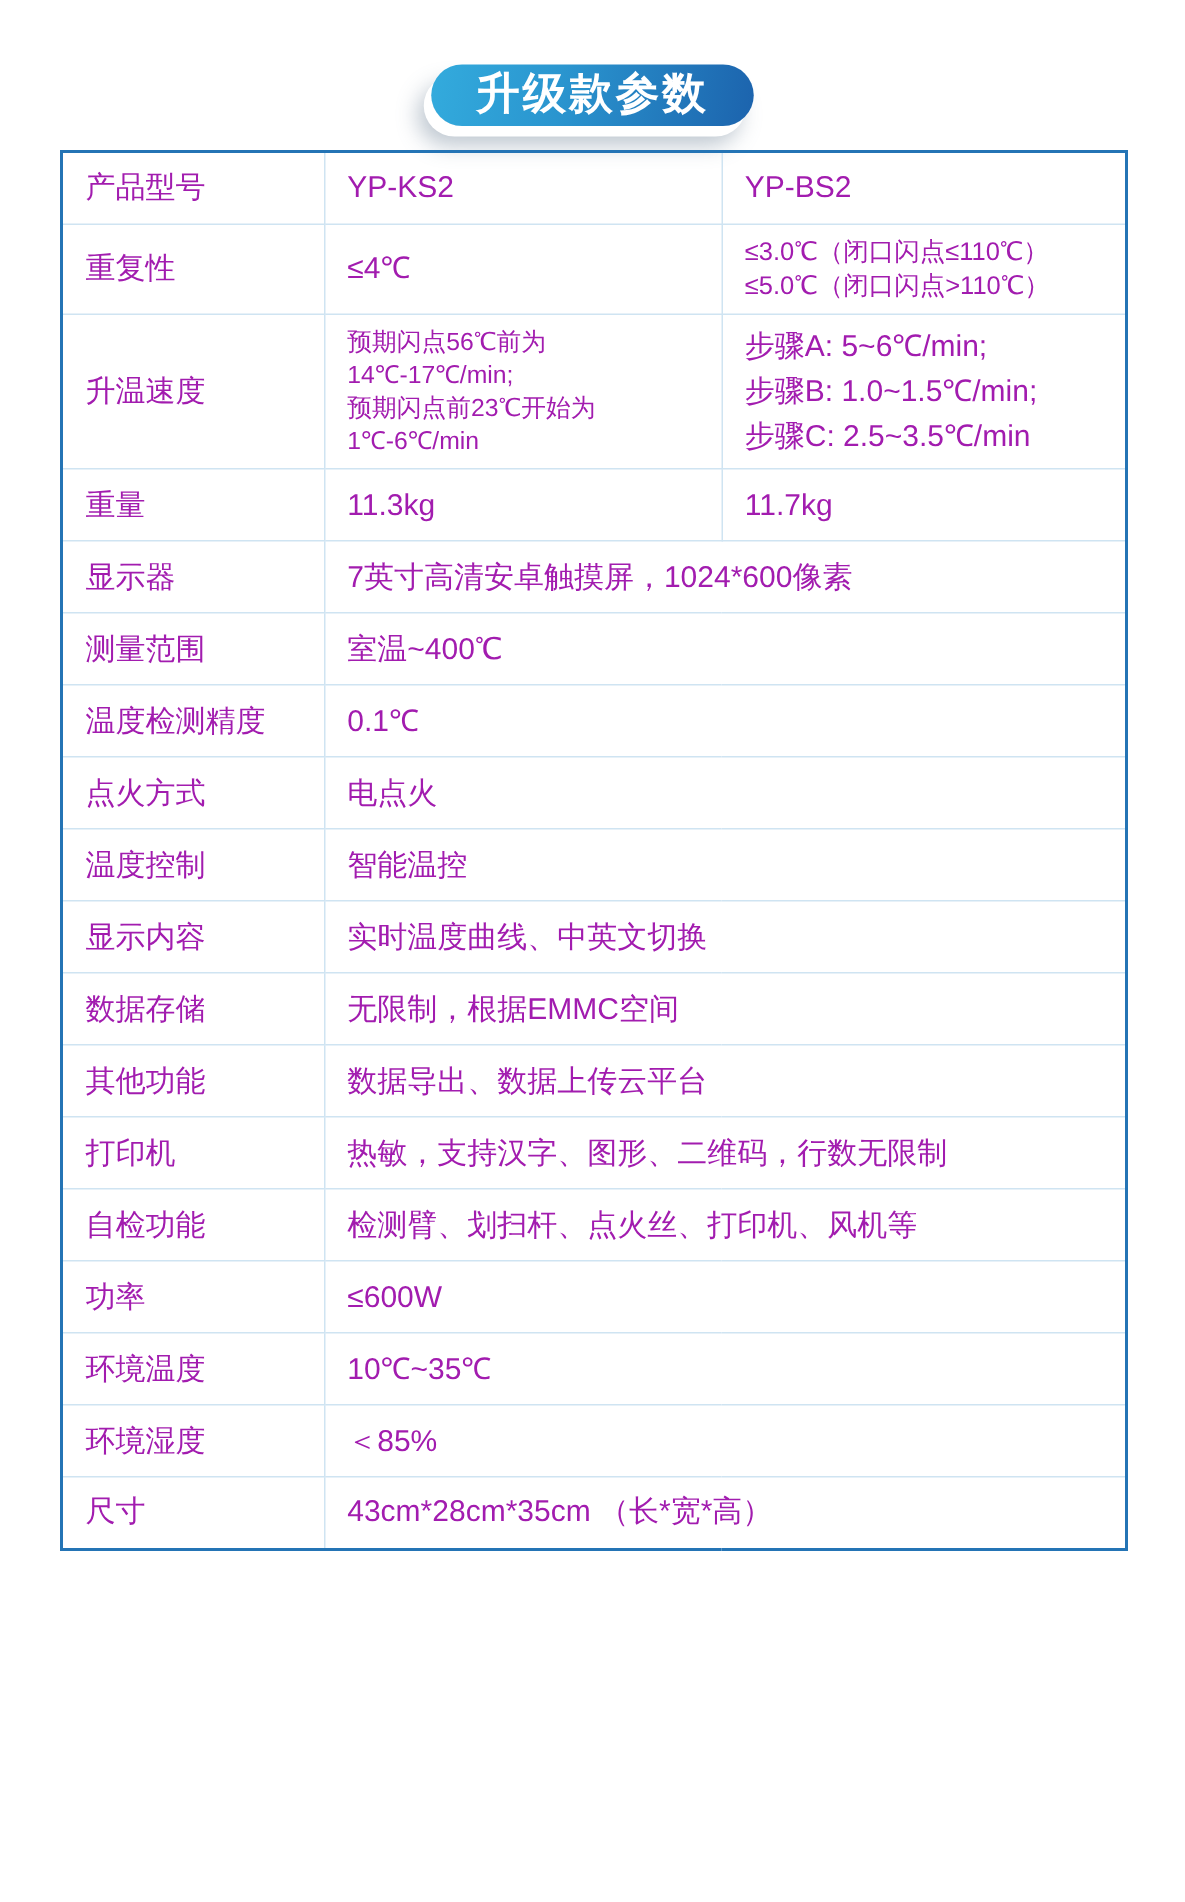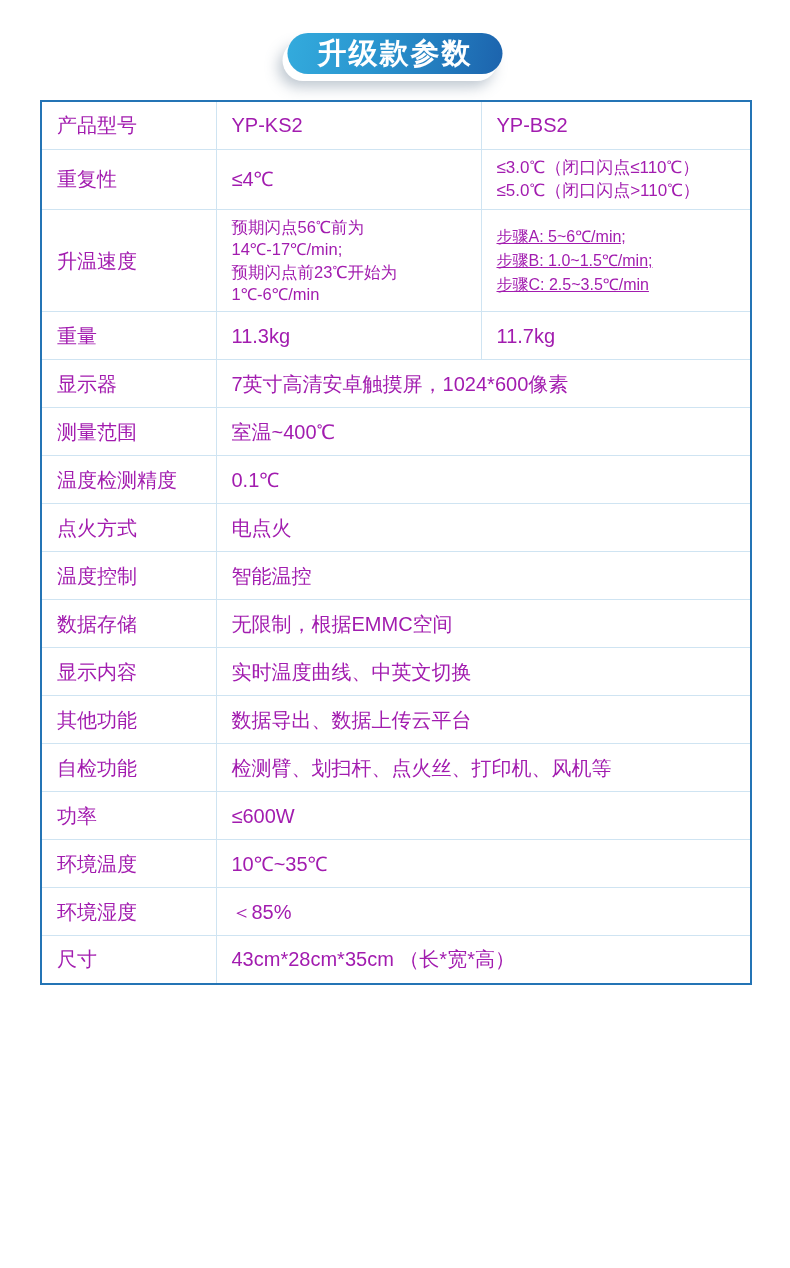--- a/index.html
+++ b/index.html
@@ -12,21 +12,21 @@
     position: relative;
     width: 790px;
     height: 1268px;
     background: #ffffff;
     overflow: hidden;
   }
 
   
   .badge-wrap {
     position: absolute;
-    top: 33px;
+    top: 43px;
     left: 50%;
     transform: translateX(-50%);
   }
   .badge {
     position: relative;
     min-width: 206px;
     height: 41px;
     padding: 0 30px;
     border-radius: 21px;
     background: linear-gradient(100deg, #33abdd 0%, #2a95cf 40%, #1c63ad 100%);
@@ -58,21 +58,21 @@
     white-space: pre-line;
     line-height: 1.3;
   }
   table.spec-table { border: 2px solid #2474b5; }
   table.spec-table tr { height: 48px; }
   tr.row-model   { height: 50px; }
   tr.row-repeat  { height: 52px; }
   tr.row-rate    { height: 95px; }
   tr.row-repeat td.c2 { font-size: 17px; line-height: 1.4; }
   tr.row-rate   td.c1 { font-size: 16.5px; line-height: 1.35; }
-  tr.row-rate   td.c2 { font-size: 16px;   line-height: 1.5; text-decoration: underline; }
+  tr.row-rate   td.c2 { font-size: 20px;   line-height: 1.5; }
 </style>
 </head>
 <body>
 
 <div class="page">
 
   <div class="badge-wrap">
     <div class="badge">升级款参数</div>
   </div>
 
@@ -124,30 +124,34 @@
       </tr>
       <tr>
         <td>点火方式</td>
         <td colspan="2">电点火</td>
       </tr>
       <tr>
         <td>温度控制</td>
         <td colspan="2">智能温控</td>
       </tr>
       <tr>
+        <td>显示内容</td>
+        <td colspan="2">实时温度曲线、中英文切换</td>
+      </tr>
+      <tr>
         <td>数据存储</td>
         <td colspan="2">无限制，根据EMMC空间</td>
       </tr>
       <tr>
-        <td>显示内容</td>
-        <td colspan="2">实时温度曲线、中英文切换</td>
+        <td>其他功能</td>
+        <td colspan="2">数据导出、数据上传云平台</td>
       </tr>
       <tr>
-        <td>其他功能</td>
-        <td colspan="2">数据导出、数据上传云平台</td>
+        <td>打印机</td>
+        <td colspan="2">热敏，支持汉字、图形、二维码，行数无限制</td>
       </tr>
       <tr>
         <td>自检功能</td>
         <td colspan="2">检测臂、划扫杆、点火丝、打印机、风机等</td>
       </tr>
       <tr>
         <td>功率</td>
         <td colspan="2">≤600W</td>
       </tr>
       <tr>

